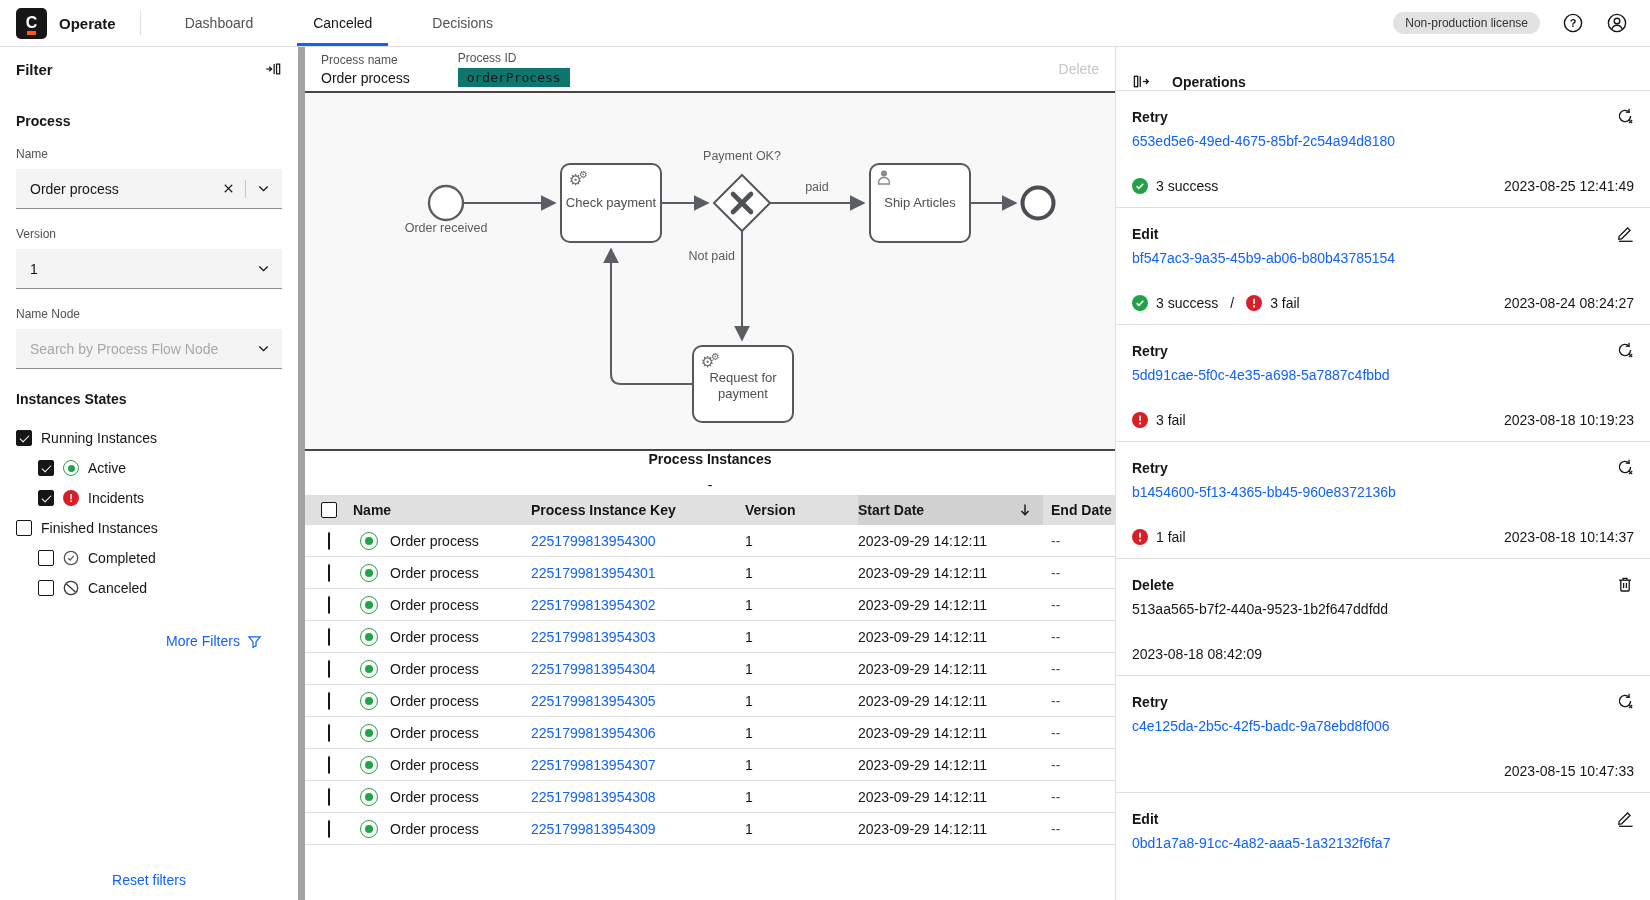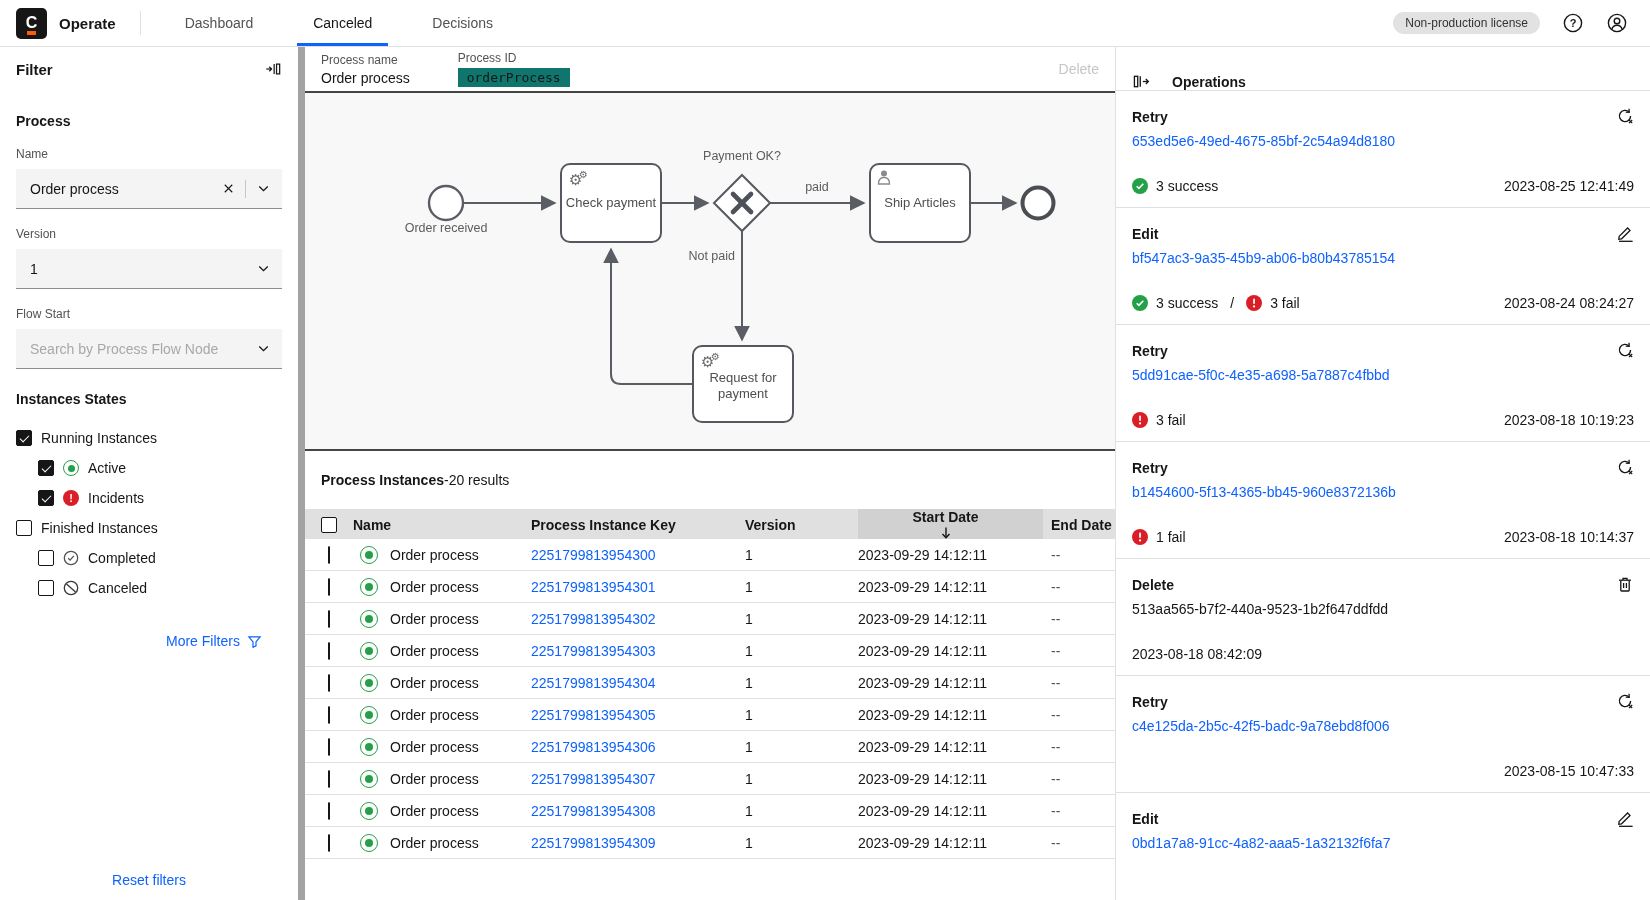--- a/index.html
+++ b/index.html
@@ -54,27 +54,27 @@
 
   
   .proc-bar { height:44px; display:flex; align-items:center; padding:0 16px; }
   .pb-group { margin-right:48px; }
   .pb-label { font-size:12px; color:#525252; margin-bottom:3px; }
   .pb-value { font-size:14px; }
   .code-chip { font-family:"DejaVu Sans Mono","Liberation Mono",monospace; font-size:13px; background:#0f766e; padding:2px 9px; display:inline-block; }
   .delete-btn { margin-left:auto; color:#c6c6c6; font-size:14px; background:none; border:none; cursor:default; font-family:inherit; }
   .canvas { height:360px; background:#f8f8f8; border-top:2px solid #454545; border-bottom:2px solid #454545; position:relative; flex:none; }
   .canvas svg { position:absolute; inset:0; }
-  .inst-head { height:58px; display:flex; align-items:center; padding:0 16px; gap:0; }
+  .inst-head { height:44px; display:flex; align-items:center; padding:0 16px; gap:10px;flex-direction:column; }
   .inst-head .t { font-weight:bold; }
   .inst-head .d { color:#161616; }
   .grid { display:grid; grid-template-columns:48px 178px 214px 113px 185px 1fr; align-items:center; }
   .thead { height:30px; background:#e0e0e0; font-weight:bold; }
   .hcell { height:100%; display:flex; align-items:center; cursor:pointer; }
-  .hcell.sorted { background:#d1d1d1; justify-content:space-between; padding-right:10px;flex-direction:column; }
+  .hcell.sorted { background:#d1d1d1; justify-content:space-between; padding-right:10px; }
   .hcell.end { padding-left:8px; }
   .trow { height:32px; border-bottom:1px solid #e0e0e0; background:#fff; }
   .c-check { justify-self:center; }
   .c-name { display:flex; align-items:center; gap:12px; padding-left:7px; }
   .c-name .ic-active { width:18px; height:18px; }
   .c-name .ic-active::after { width:8px; height:8px; margin:-4px 0 0 -4px; }
   .c-end { padding-left:8px; color:#525252; }
 
   
   .ops-head { height:44px; border-bottom:1px solid #e0e0e0; display:flex; align-items:flex-end; padding:0 16px; gap:22px; }
@@ -163,21 +163,21 @@
       <div class="f-label">Version</div>
       <div class="combo">
         <span class="val">1</span>
         <span class="ibtn">
           <svg viewBox="0 0 16 16" width="15" height="15" fill="none" stroke="#161616" stroke-width="1.4">
               <path d="M3.5 5.8 L8 10.3 L12.5 5.8"></path>
             </svg>
         </span>
       </div>
 
-      <div class="f-label">Flow Start</div>
+      <div class="f-label">Name Node</div>
       <div class="combo">
         <span class="val ph">Search by Process Flow Node</span>
         <span class="ibtn">
           <svg viewBox="0 0 16 16" width="15" height="15" fill="none" stroke="#161616" stroke-width="1.4">
               <path d="M3.5 5.8 L8 10.3 L12.5 5.8"></path>
             </svg>
         </span>
       </div>
 
       <div class="sec-title">Instances States</div>

